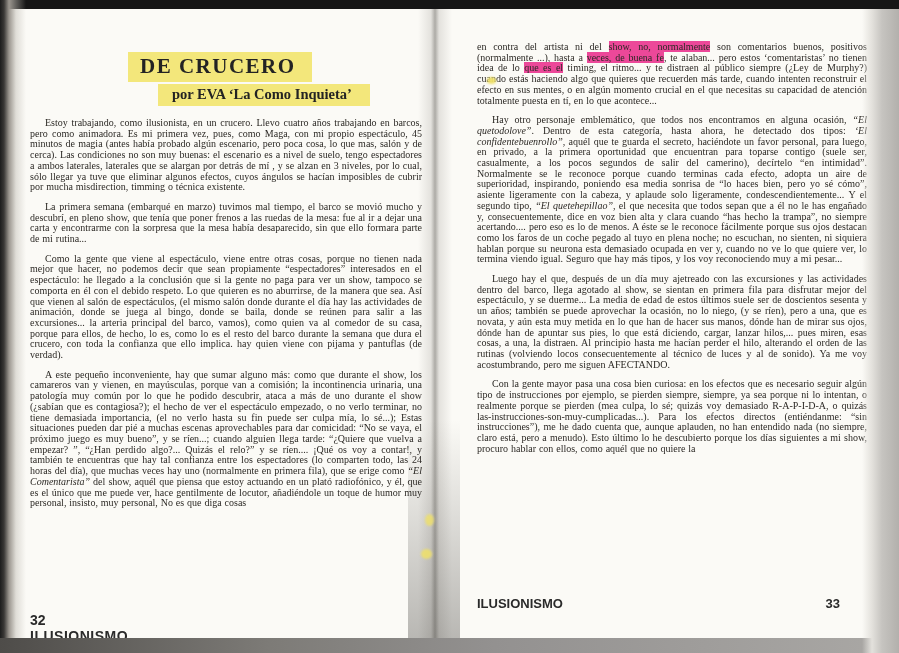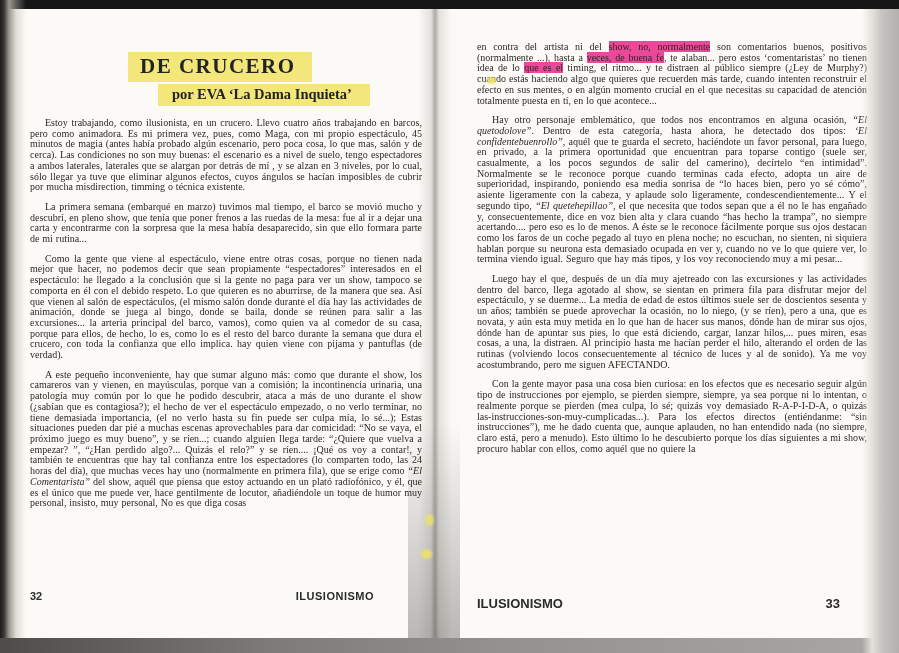--- a/index.html
+++ b/index.html
@@ -31,21 +31,21 @@
     font-weight:bold;font-size:14.5px;color:#232323;}
 
   .bodytext p{margin:0 0 9px 0;font-size:10px;line-height:10.7px;text-align:justify;text-indent:15px;
     word-spacing:0.4px;}
   .bodytext p.noindent{text-indent:0;}
   .hl-text{background:#ec4899;}
   .it{font-style:italic;}
 
   .footer{position:absolute;left:0;width:100%;display:flex;justify-content:space-between;align-items:baseline;
     font-family:"Liberation Sans",sans-serif;font-weight:bold;color:#2a2a2a;}
-  .footer-left{top:538px;font-size:11px;}
+  .footer-left{top:560px;font-size:14px;flex-direction:column;}
   .footer-left .mag{margin-right:48px;letter-spacing:.5px;}
   .footer-right{top:554px;font-size:13px;}
   .footer-right .pgnum{margin-right:27px;}
 
   
   .smudge{position:absolute;background:#f0e168;border-radius:50%;filter:blur(1px);}
   .smudge-margin{left:487px;top:77px;width:9px;height:7px;opacity:.95;}
   .smudge-gutter1{left:425px;top:514px;width:9px;height:12px;opacity:.8;}
   .smudge-gutter2{left:421px;top:549px;width:11px;height:10px;opacity:.85;}
 </style>
@@ -55,21 +55,21 @@
 <div class="scan">
 
   <div class="gutter"></div>
   <div class="gutter-fade"></div>
 
   <div class="col col-left">
     <div class="title-wrap">
       <span class="title">DE CRUCERO</span>
     </div>
     <div class="byline-wrap">
-      <span class="byline">por EVA ‘La Dama Inquieta’</span>
+      <span class="byline">por EVA ‘La Como Inquieta’</span>
     </div>
     <div class="bodytext">
         <p><span>Estoy trabajando, como ilusionista, en un crucero. Llevo cuatro años trabajando en barcos, pero como animadora. Es mi primera vez, pues, como Maga, con mi propio espectáculo, 45 minutos de magia (antes había probado algún escenario, pero poca cosa, lo que mas, salón y de cerca). Las condiciones no son muy buenas: el escenario es a nivel de suelo, tengo espectadores a ambos laterales, laterales que se alargan por detrás de mí , y se alzan en 3 niveles, por lo cual, sólo llegar ya tuve que eliminar algunos efectos, cuyos ángulos se hacían imposibles de cubrir por mucha misdirection, timming o técnica existente.</span></p>
         <p><span>La primera semana (embarqué en marzo) tuvimos mal tiempo, el barco se movió mucho y descubrí, en pleno show, que tenía que poner frenos a las ruedas de la mesa: fue al ir a dejar una carta y encontrarme con la sorpresa que la mesa había desaparecido, sin que ello formara parte de mi rutina...</span></p>
         <p><span>Como la gente que viene al espectáculo, viene entre otras cosas, porque no tienen nada mejor que hacer, no podemos decir que sean propiamente “espectadores” interesados en el espectáculo: he llegado a la conclusión que si la gente no paga para ver un show, tampoco se comporta en él con el debido respeto. Lo que quieren es no aburrirse, de la manera que sea. Así que vienen al salón de espectáculos, (el mismo salón donde durante el día hay las actividades de animación, donde se juega al bingo, donde se baila, donde se reúnen para salir a las excursiones... la arteria principal del barco, vamos), como quien va al comedor de su casa, porque para ellos, de hecho, lo es, como lo es el resto del barco durante la semana que dura el crucero, con toda la confianza que ello implica. hay quien viene con pijama y pantuflas (de verdad).</span></p>
         <p><span>A este pequeño inconveniente, hay que sumar alguno más: como que durante el show, los camareros van y vienen, en mayúsculas, porque van a comisión; la incontinencia urinaria, una patología muy común por lo que he podido descubrir, ataca a más de uno durante el show (¿sabían que es contagiosa?); el hecho de ver el espectáculo empezado, o no verlo terminar, no tiene demasiada importancia, (el no verlo hasta su fin puede ser culpa mía, lo sé...); Estas situaciones pueden dar pié a muchas escenas aprovechables para dar comicidad: “No se vaya, el próximo juego es muy bueno”, y se ríen...; cuando alguien llega tarde: “¿Quiere que vuelva a empezar? ”, “¿Han perdido algo?... Quizás el relo?” y se ríen.... ¡Qué os voy a contar!, y también te encuentras que hay tal confianza entre los espectadores (lo comparten todo, las 24 horas del día), que muchas veces hay uno (normalmente en primera fila), que se erige como </span><span class="it">“El Comentarista”</span><span> del show, aquél que piensa que estoy actuando en un plató radiofónico, y él, que es el único que me puede ver, hace gentilmente de locutor, añadiéndole un toque de humor muy personal, insisto, muy personal, No es que diga cosas</span></p>
       </div>
     <div class="footer footer-left">
       <span class="pgnum">32</span>
       <span class="mag">ILUSIONISMO</span>

